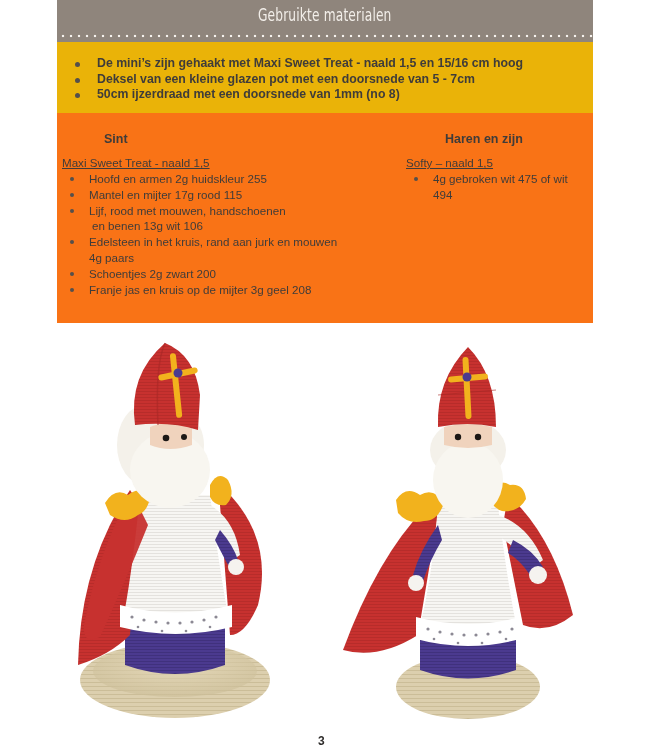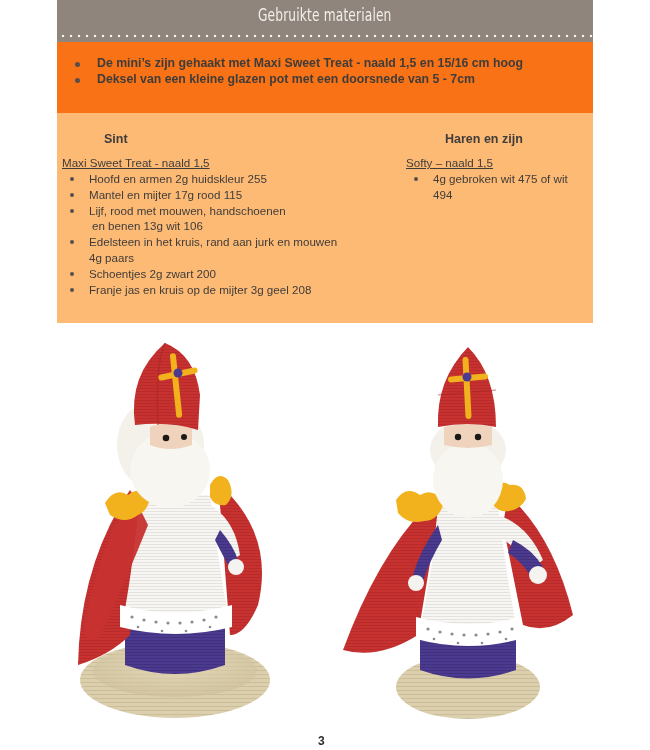--- a/index.html
+++ b/index.html
@@ -15,32 +15,32 @@
     .header-title {
       color: #f3efea; font-family: "DejaVu Sans", sans-serif; font-size: 17px;
       letter-spacing: 0.2px; transform: scaleX(0.72); margin-top: 5px; white-space: nowrap;
     }
     .dot-row {
       position: absolute; left: 0; right: 0; top: 34px; height: 4px;
       background-image: radial-gradient(circle, #f6f2ee 1.3px, transparent 1.6px);
       background-size: 8px 4px; background-position: 2px 0;
     }
 
-    .general-band { background: #f97316; height: 71px; padding: 14px 0 12px 14px; }
+    .general-band { background: #eab308; height: 71px; padding: 14px 0 12px 14px; }
     .general-list { list-style: none; }
     .general-list li {
       position: relative; padding-left: 26px; font-size: 12.3px; font-weight: bold;
       line-height: 15.5px; color: #3f3c3a; white-space: nowrap;
     }
     .general-list li::before {
       content: ""; position: absolute; left: 4px; top: 6px; width: 5px; height: 5px;
       border-radius: 50%; background: #55504c;
     }
 
-    .detail-band { position: relative; background: #fdba74; height: 210px; }
+    .detail-band { position: relative; background: #f97316; height: 210px; }
     .col-heading { position: absolute; font-size: 12.5px; font-weight: bold; color: #3f3c3a; }
     .col-sub { position: absolute; font-size: 11.6px; text-decoration: underline; color: #3f3c3a; }
     .col-list { position: absolute; list-style: none; }
     .col-list li {
       position: relative; padding-left: 27px; font-size: 11.6px; line-height: 15.8px; color: #3f3c3a;
     }
     .col-list li::before {
       content: ""; position: absolute; left: 8px; top: 6px; width: 4px; height: 4px;
       border-radius: 50%; background: #55504c;
     }
@@ -58,20 +58,21 @@
 <div class="sheet">
   <div class="header-band">
     <div class="header-title">Gebruikte materialen</div>
     <div class="dot-row"></div>
   </div>
 
   <div class="general-band">
     <ul class="general-list">
       <li>De mini’s zijn gehaakt met Maxi Sweet Treat - naald 1,5  en 15/16 cm hoog</li>
       <li>Deksel van een kleine glazen pot met een doorsnede van 5 - 7cm</li>
+      <li>50cm ijzerdraad met een doorsnede van 1mm (no 8)</li>
     </ul>
   </div>
 
   <div class="detail-band">
     <div class="col-heading" style="left:47px; top:19px;">Sint</div>
     <div class="col-sub" style="left:5px; top:43px;">Maxi Sweet Treat - naald 1,5</div>
     <ul class="col-list" style="left:5px; top:58px; width:320px;">
       <li><span>Hoofd en armen 2g huidskleur 255</span></li>
       <li><span>Mantel en mijter 17g rood 115</span></li>
       <li><span>Lijf, rood met mouwen, handschoenen</span><span class="cont indent"> en benen 13g wit 106</span></li>

